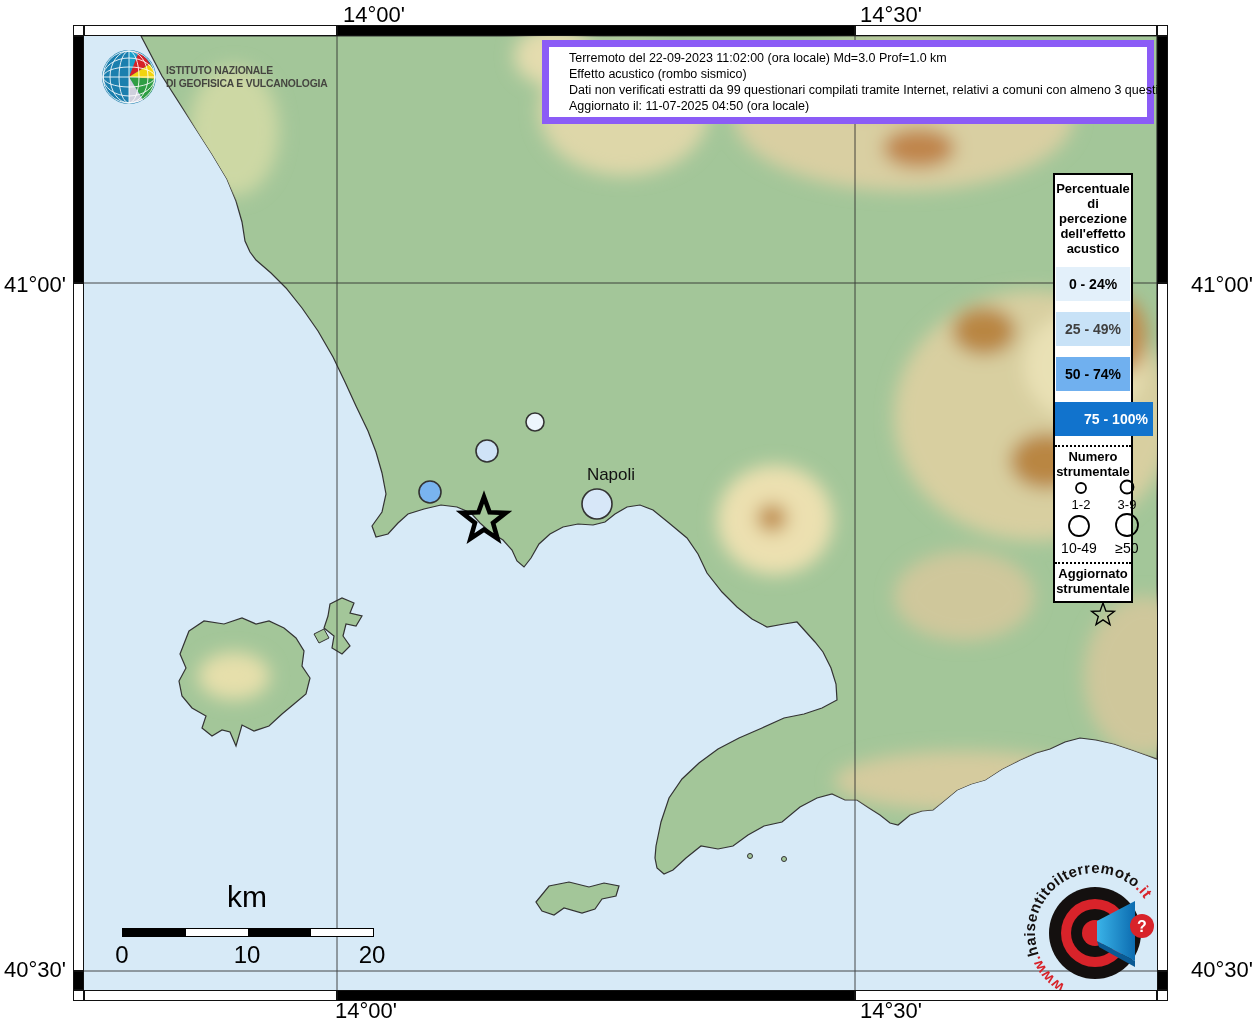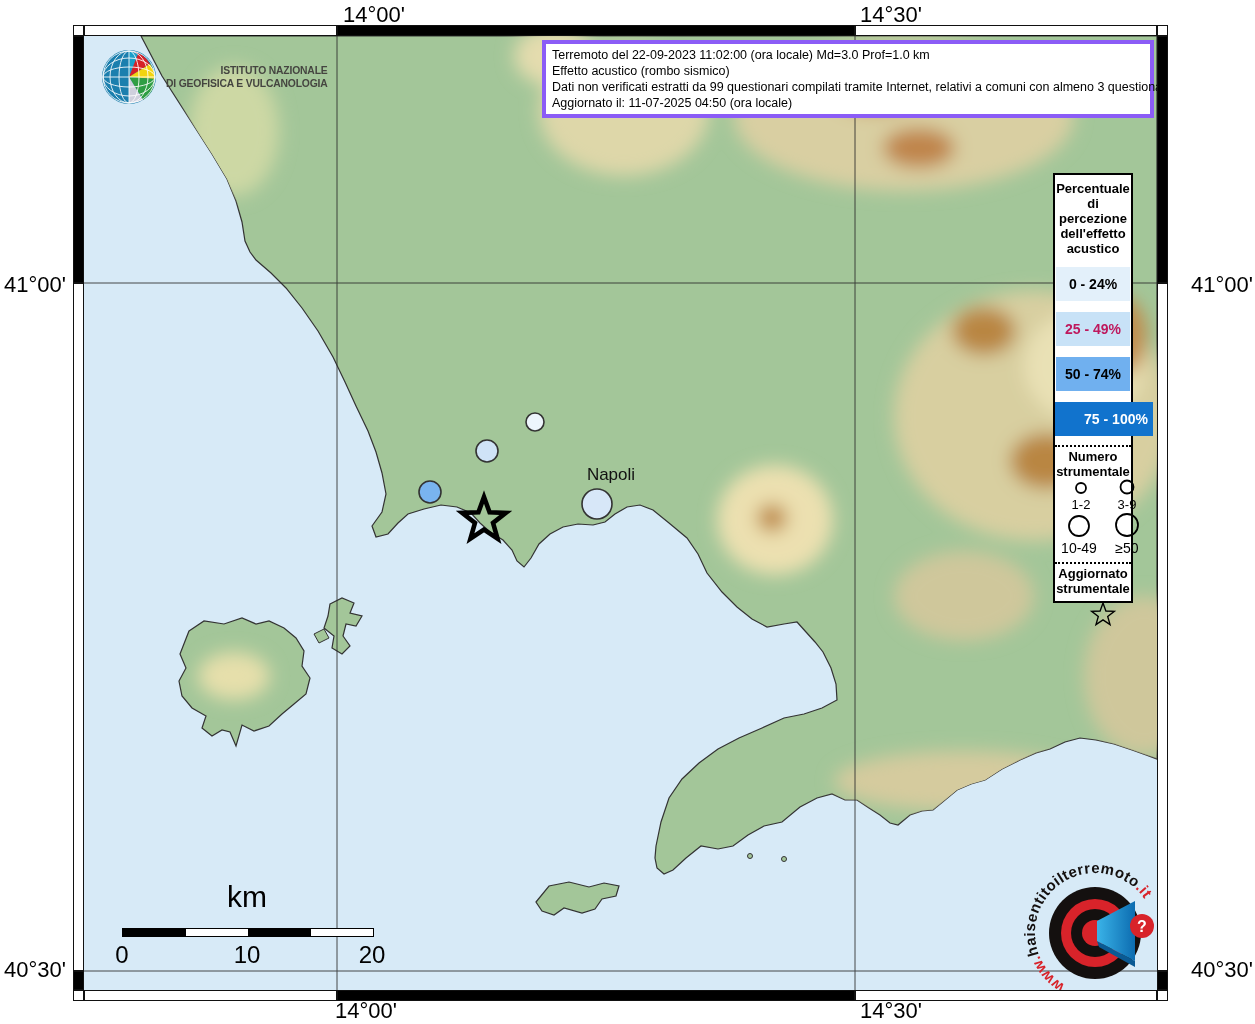--- a/index.html
+++ b/index.html
@@ -8,42 +8,42 @@
   
   .coord{position:absolute;font-size:22px;color:#000;white-space:nowrap;}
   .coord.ctr{text-align:right;}
   
   .fseg{position:absolute;border:1px solid #111;box-sizing:border-box;}
   .fseg.w{background:#fff;} .fseg.b{background:#000;}
   
   #map{position:absolute;left:84px;top:36px;width:1073px;height:954px;overflow:hidden;background:#d7eaf7;}
   
   #titlebox{position:absolute;left:458px;top:4px;width:612px;background:#fff;
-            border:4px solid #8b5cf6;padding:3px 6px;box-sizing:border-box;z-index:30;}
+            border:7px solid #8b5cf6;padding:3px 20px;box-sizing:border-box;z-index:30;}
   #titlebox div{font-size:12.5px;line-height:16px;color:#000;white-space:nowrap;}
   
   #legend{position:absolute;left:969px;top:137px;width:80px;height:430px;background:#fff;
           border:2px solid #000;box-sizing:border-box;z-index:30;font-size:13px;color:#000;}
   #legend .ltitle{font-weight:bold;text-align:center;font-size:13px;line-height:15px;padding-top:6px;}
   .swatch{width:74px;height:34px;margin:11px auto 0 auto;display:flex;align-items:center;
           justify-content:center;font-weight:bold;font-size:14px;}
   .ldiv{border-top:2px dotted #000;margin-top:9px;}
   
   #city{position:absolute;left:490px;top:429px;width:74px;text-align:center;
         font-size:17px;color:#111;z-index:12;}
   
   #scalebar{position:absolute;left:30px;top:844px;width:270px;z-index:12;color:#000;}
   #sb-km{text-align:center;font-size:30px;width:266px;}
   #sb-bar{position:relative;margin:14px 0 0 8px;width:250px;height:7px;border:1px solid #000;
           box-sizing:content-box;display:flex;}
   #sb-bar span{height:100%;}
   #sb-ticks{position:relative;height:26px;margin-top:4px;font-size:24px;}
   #sb-ticks span{position:absolute;transform:translateX(-50%);}
   
-  #ingv{position:absolute;left:16px;top:10px;z-index:12;display:flex;align-items:center;text-align:right;}
+  #ingv{position:absolute;left:16px;top:10px;z-index:12;display:flex;align-items:center;}
   #ingv-text{margin-left:8px;color:#454540;font-weight:bold;font-size:11.5px;line-height:13px;
              letter-spacing:-0.2px;transform:scaleX(0.9);transform-origin:left center;white-space:nowrap;}
   
   #watermark{position:absolute;left:936px;top:822px;width:150px;height:150px;z-index:11;}
   svg text{font-family:"Liberation Sans",sans-serif;}
 </style>
 </head>
 <body>
 <div id="page">
 
@@ -170,21 +170,21 @@
       <div id="ingv-text">
         <div>ISTITUTO NAZIONALE</div>
         <div>DI GEOFISICA E VULCANOLOGIA</div>
       </div>
     </div>
 
     
     <div id="legend">
       <div class="ltitle">Percentuale di percezione dell'effetto acustico</div>
       <div class="swatch" style="background: rgb(227, 240, 250); color: rgb(0, 0, 0);">0 - 24%</div>
-      <div class="swatch" style="background: rgb(200, 226, 247); color: #be185d;">25 - 49%</div>
+      <div class="swatch" style="background: rgb(200, 226, 247); color: #404040;">25 - 49%</div>
       <div class="swatch" style="background: rgb(112, 176, 239); color: rgb(0, 0, 0);">50 - 74%</div>
       <div class="swatch" style="background: rgb(17, 115, 205); color: #ffffff; padding-left: 24px;">75 - 100%</div>
       <div class="ldiv"></div>
       <div class="ltitle" style="padding-top:2px;">Numero strumentale</div>
       <svg width="96" height="78" viewBox="0 0 96 78">
         <g fill="none" stroke="#000" stroke-width="1.8">
           <circle cx="26" cy="9" r="5"></circle>
           <circle cx="72" cy="8" r="6.5"></circle>
           <circle cx="24" cy="47" r="10"></circle>
           <circle cx="72" cy="46" r="11"></circle>

